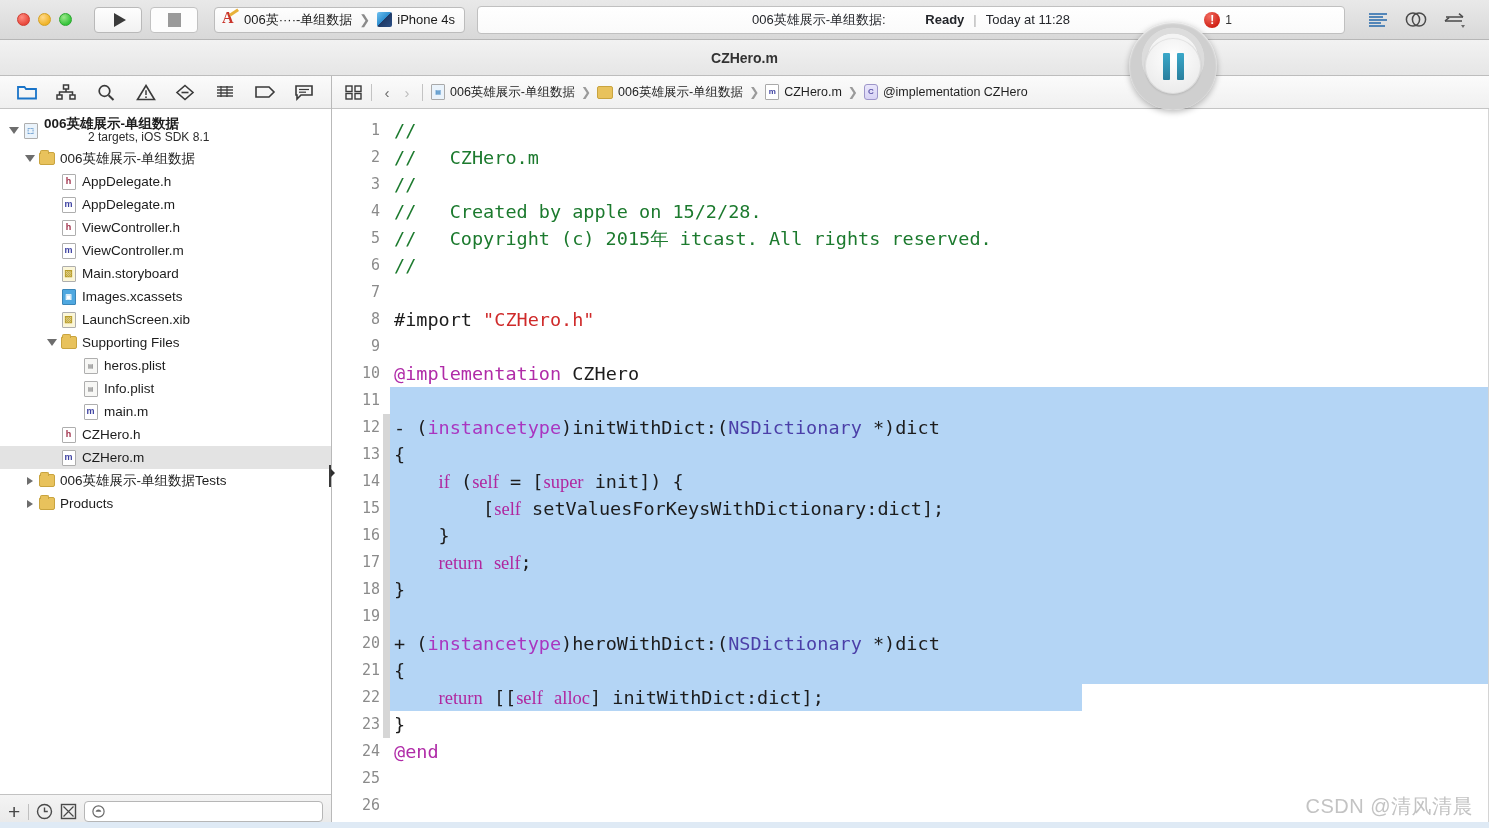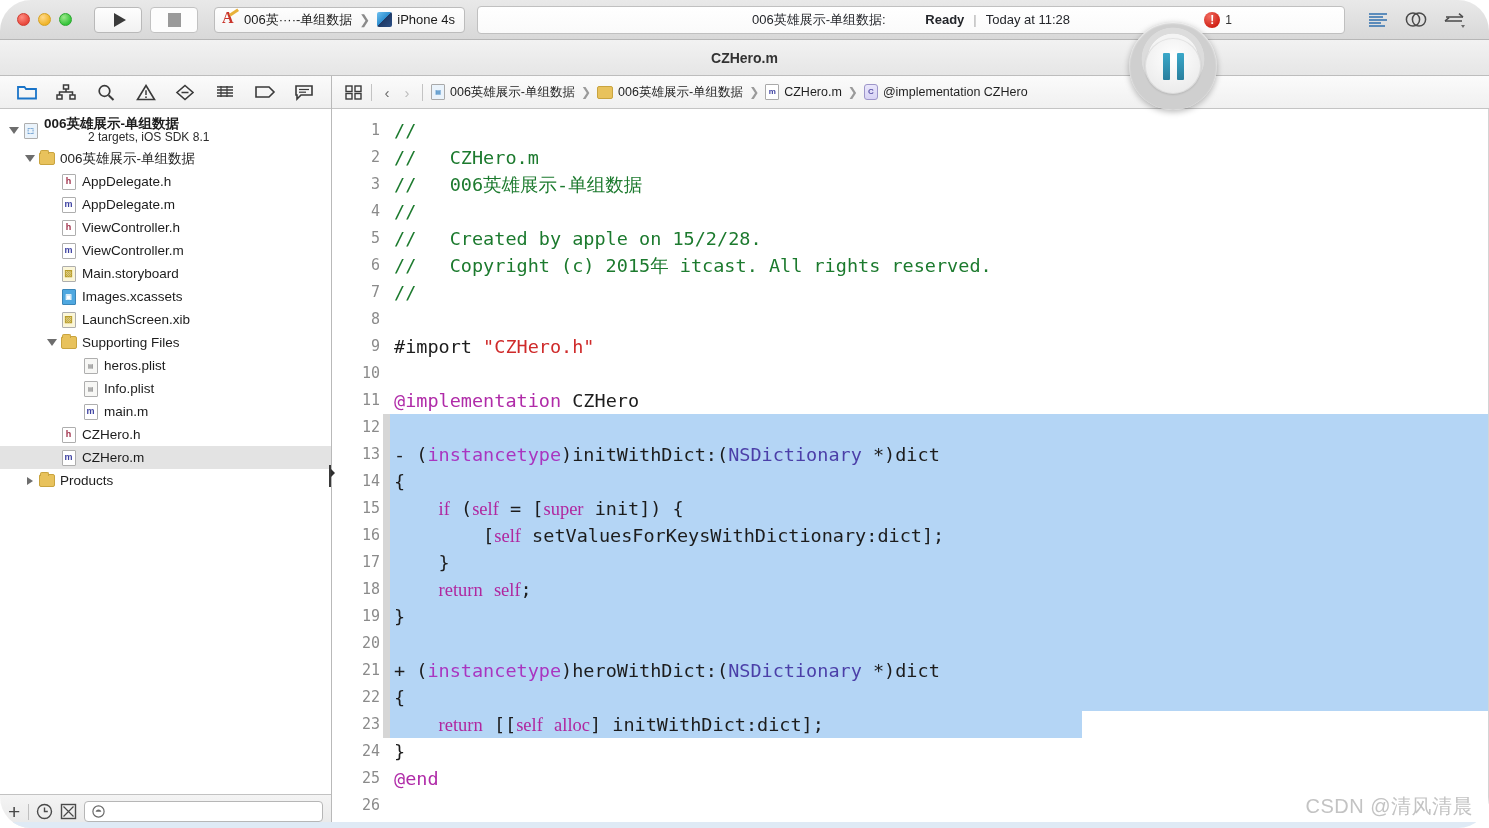--- a/index.html
+++ b/index.html
@@ -8,21 +8,20 @@
     overflow: hidden;
     background: #ffffff;
     font-family: "Liberation Sans", sans-serif;
     -webkit-font-smoothing: antialiased;
   }
   #app {
     position: relative;
     width: 1489px; height: 828px;
     background: #fff;
     overflow: hidden;
-    border-radius: 31px;
   }
 
   
   .toolbar {
     position: relative;
     height: 40px;
     background: linear-gradient(180deg,#e9e9e9 0%, #d8d8d8 100%);
     border-bottom: 1px solid #b6b6b6;
     display: flex;
     align-items: center;
@@ -662,20 +661,29 @@
               <span class="fileglyph h">h</span>
             </span>
             <span class="tlabel">CZHero.h</span>
           </div>
           <div class="trow ind2 sel">
             <span class="tw"></span>
             <span class="ic">
               <span class="fileglyph m">m</span>
             </span>
             <span class="tlabel">CZHero.m</span>
+          </div>
+          <div class="trow ind1">
+            <span class="tw">
+              <span class="tri"></span>
+            </span>
+            <span class="ic">
+              <span class="folder"></span>
+            </span>
+            <span class="tlabel">006英雄展示-单组数据Tests</span>
           </div>
           <div class="trow ind1">
             <span class="tw">
               <span class="tri"></span>
             </span>
             <span class="ic">
               <span class="folder"></span>
             </span>
             <span class="tlabel">Products</span>
           </div>
@@ -769,21 +777,20 @@
               <div class="gline">23</div>
               <div class="gline">24</div>
               <div class="gline">25</div>
               <div class="gline">26</div>
             </div>
           <div class="fold-ribbon" id="foldribbon" style="top: 305px; height: 324px;"></div>
         </div>
         <div class="codecol" id="codecol">
             <div class="cline"><span class="tk-cmt">//</span></div>
             <div class="cline"><span class="tk-cmt">//   CZHero.m</span></div>
-            <div class="cline"><span class="tk-cmt">//   006英雄展示-单组数据</span></div>
             <div class="cline"><span class="tk-cmt">//</span></div>
             <div class="cline"><span class="tk-cmt">//   Created by apple on 15/2/28.</span></div>
             <div class="cline"><span class="tk-cmt">//   Copyright (c) 2015年 itcast. All rights reserved.</span></div>
             <div class="cline"><span class="tk-cmt">//</span></div>
             <div class="cline">&nbsp;</div>
             <div class="cline"><span class="tk-pre">#import </span><span class="tk-str">"CZHero.h"</span></div>
             <div class="cline">&nbsp;</div>
             <div class="cline"><span class="tk-dir">@implementation</span><span class=""> CZHero</span></div>
             <div class="cline sel">&nbsp;</div>
             <div class="cline sel"><span class="">- (</span><span class="tk-purp">instancetype</span><span class="">)initWithDict:(</span><span class="tk-type">NSDictionary</span><span class=""> *)dict</span></div>

